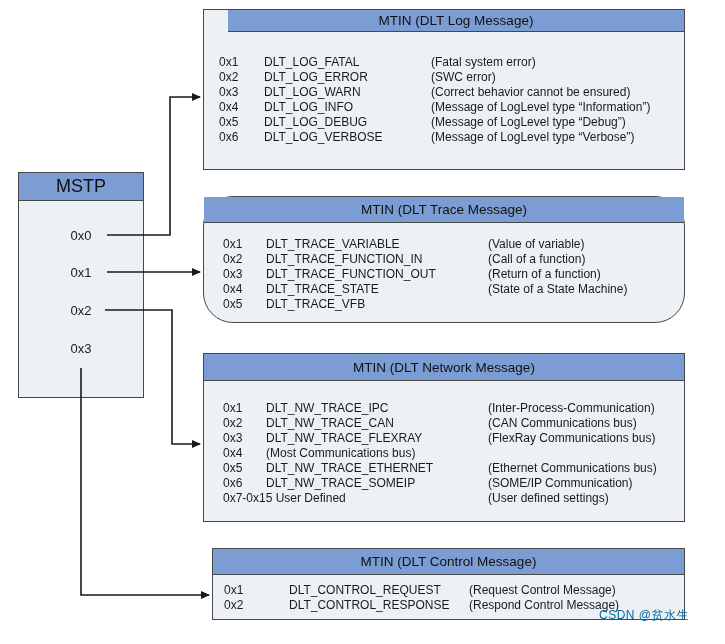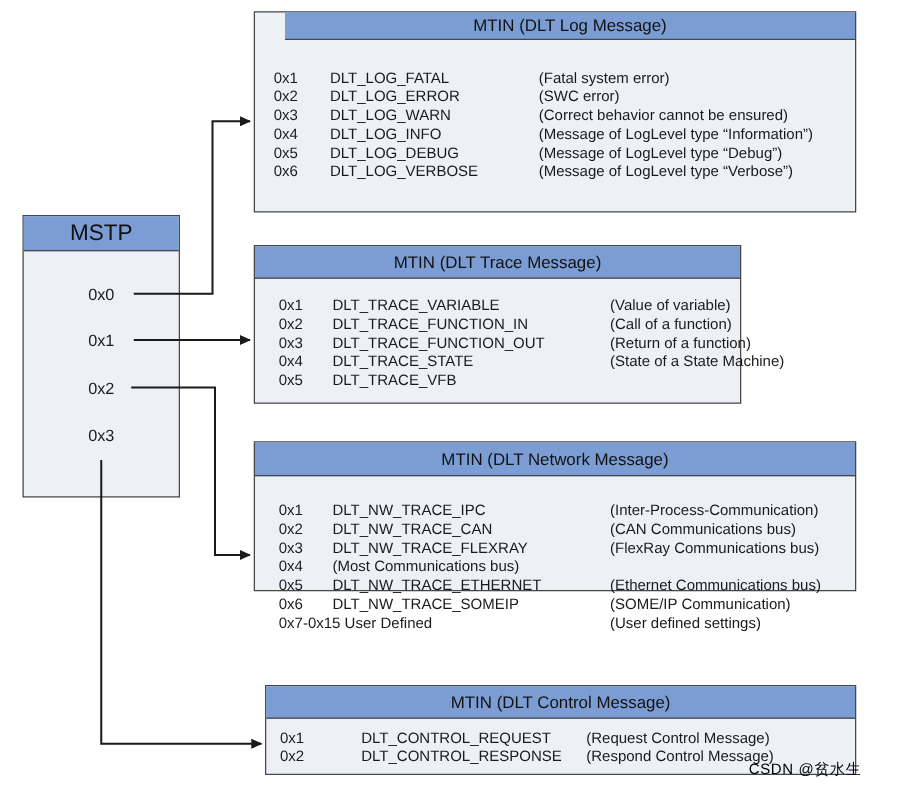--- a/index.html
+++ b/index.html
@@ -44,21 +44,21 @@
   .cols-ctl{padding-left:11px;grid-template-columns:65px 180px 1fr;}
   .cell{display:block;overflow:visible;}
   .span2{grid-column:1 / 3;}
 
   
   svg.arrows{position:absolute;left:0;top:0;pointer-events:none;}
   .arrow-path{stroke:#1a1a1a;stroke-width:1.6;fill:none;}
 
   .watermark{
     position:absolute;left:599px;top:607px;width:110px;
-    font-size:12px;color:#000000;letter-spacing:0.5px;
+    font-size:12px;color:#0369a1;letter-spacing:0.5px;
     white-space:nowrap;
   }
 </style>
 </head>
 <body>
 
 <div class="canvas">
 
   <div class="box mstp">
     <div class="box-header">MSTP</div>
@@ -97,21 +97,21 @@
         <span class="cell">(Message of LogLevel type “Debug”)</span>
       </div>
       <div class="mtin-row cols-log">
         <span class="cell">0x6</span>
         <span class="cell">DLT_LOG_VERBOSE</span>
         <span class="cell">(Message of LogLevel type “Verbose”)</span>
       </div>
     </div>
   </div>
 
-  <div class="box" style="left:203px;top:196px;width:390px;height:127px;">
+  <div class="box" style="left:203px;top:196px;width:482px;height:127px;border-radius:30px;">
     <div class="box-header" style="height:26px;">MTIN (DLT Trace Message)</div>
     <div class="mtin-rows" style="top:40px;">
       <div class="mtin-row cols-trace">
         <span class="cell">0x1</span>
         <span class="cell">DLT_TRACE_VARIABLE</span>
         <span class="cell">(Value of variable)</span>
       </div>
       <div class="mtin-row cols-trace">
         <span class="cell">0x2</span>
         <span class="cell">DLT_TRACE_FUNCTION_IN</span>
@@ -127,21 +127,21 @@
         <span class="cell">DLT_TRACE_STATE</span>
         <span class="cell">(State of a State Machine)</span>
       </div>
       <div class="mtin-row cols-trace">
         <span class="cell">0x5</span>
         <span class="cell">DLT_TRACE_VFB</span>
       </div>
     </div>
   </div>
 
-  <div class="box" style="left:203px;top:353px;width:482px;height:120px;">
+  <div class="box" style="left:203px;top:353px;width:482px;height:169px;">
     <div class="box-header" style="height:27px;">MTIN (DLT Network Message)</div>
     <div class="mtin-rows" style="top:47px;">
       <div class="mtin-row cols-net">
         <span class="cell">0x1</span>
         <span class="cell">DLT_NW_TRACE_IPC</span>
         <span class="cell">(Inter-Process-Communication)</span>
       </div>
       <div class="mtin-row cols-net">
         <span class="cell">0x2</span>
         <span class="cell">DLT_NW_TRACE_CAN</span>

